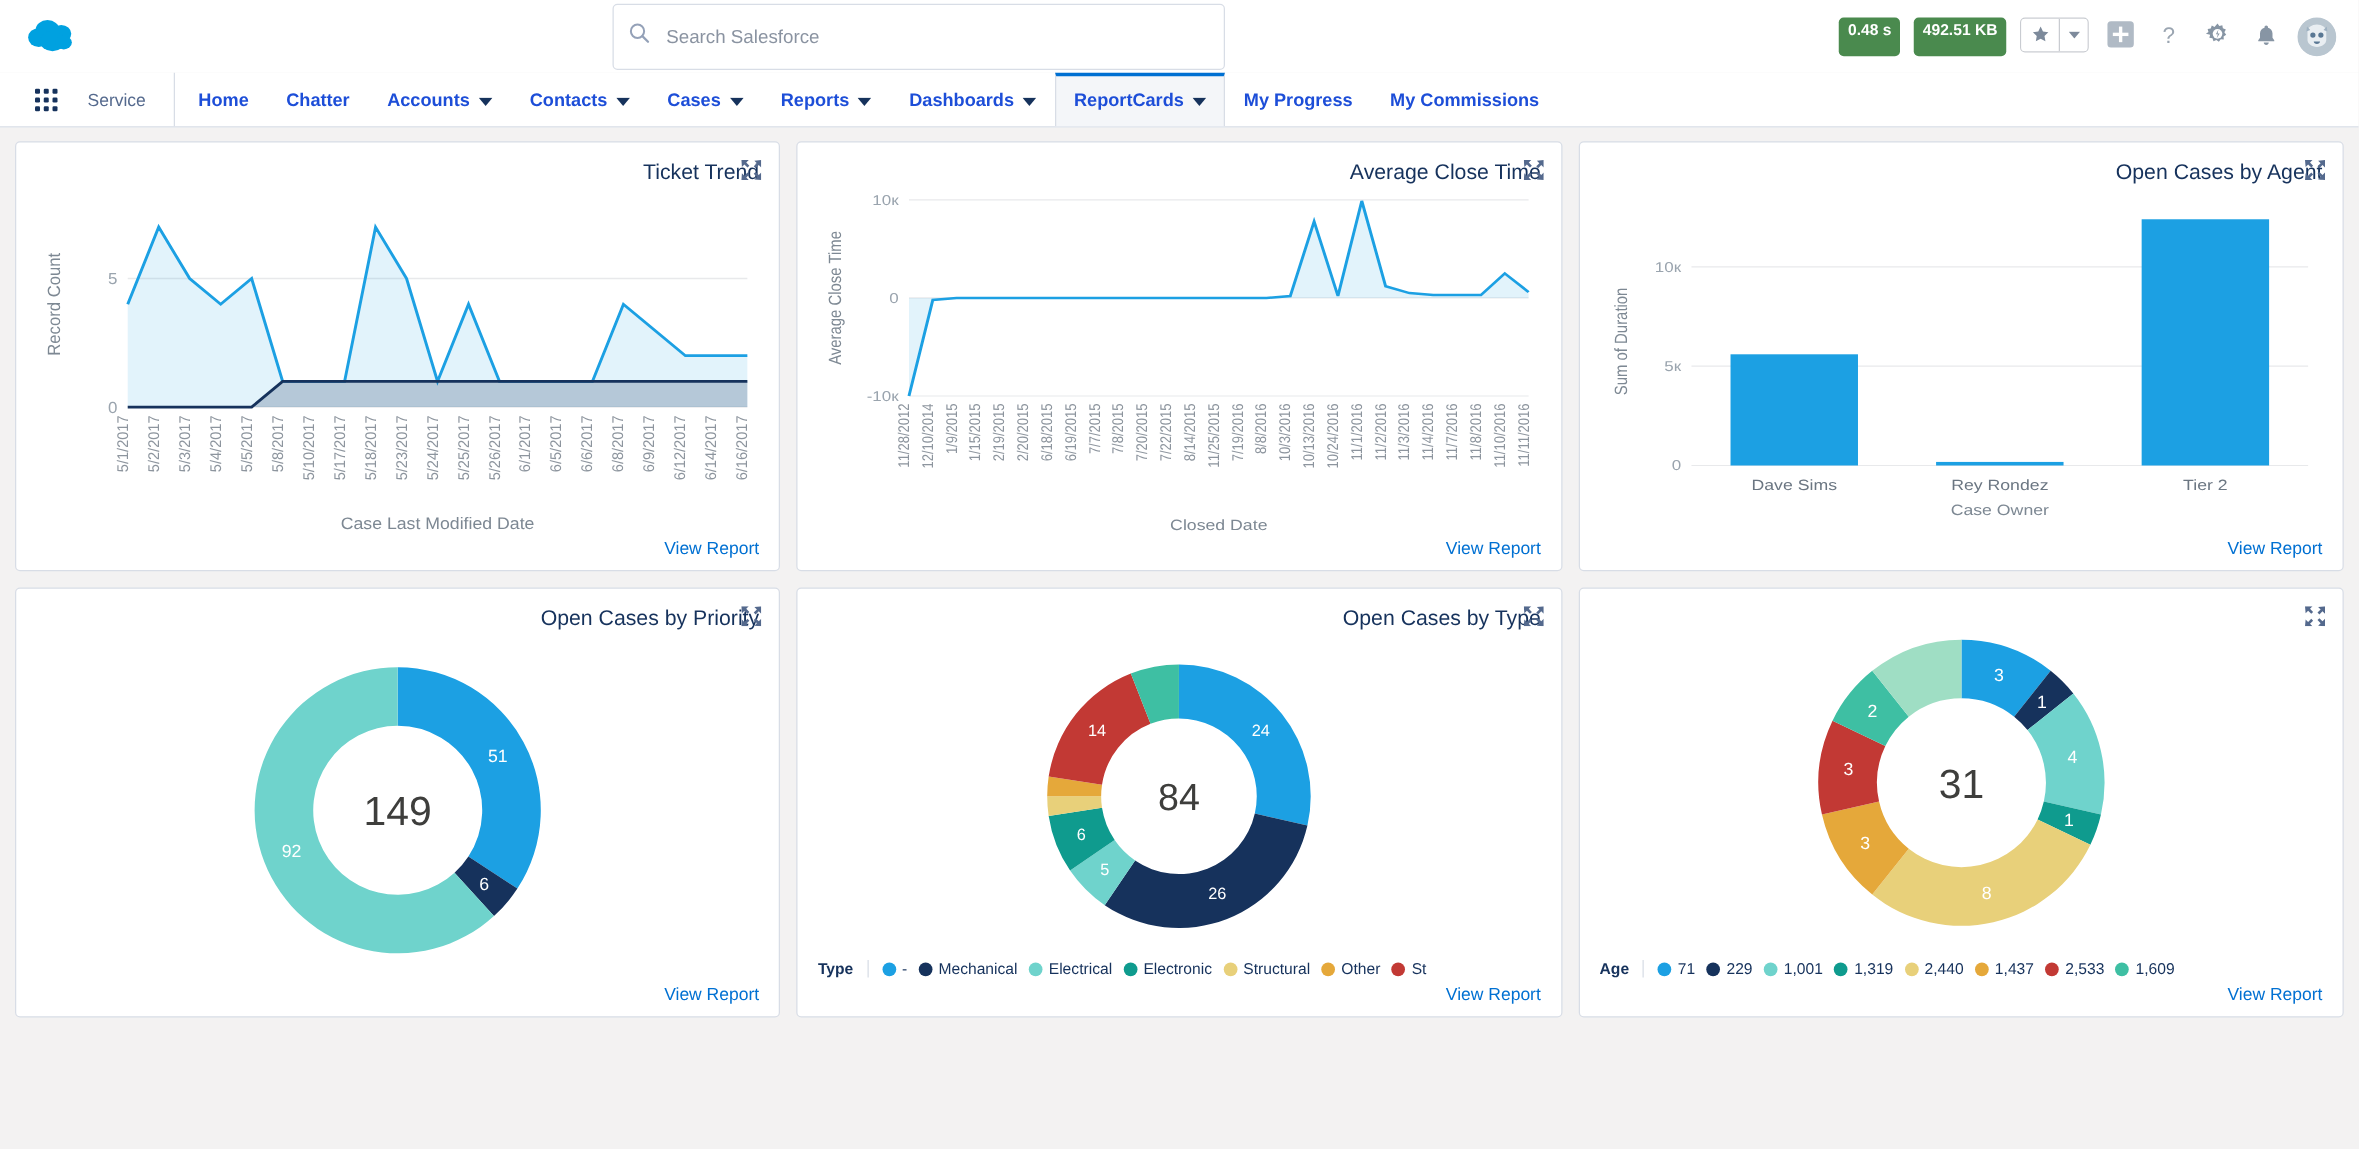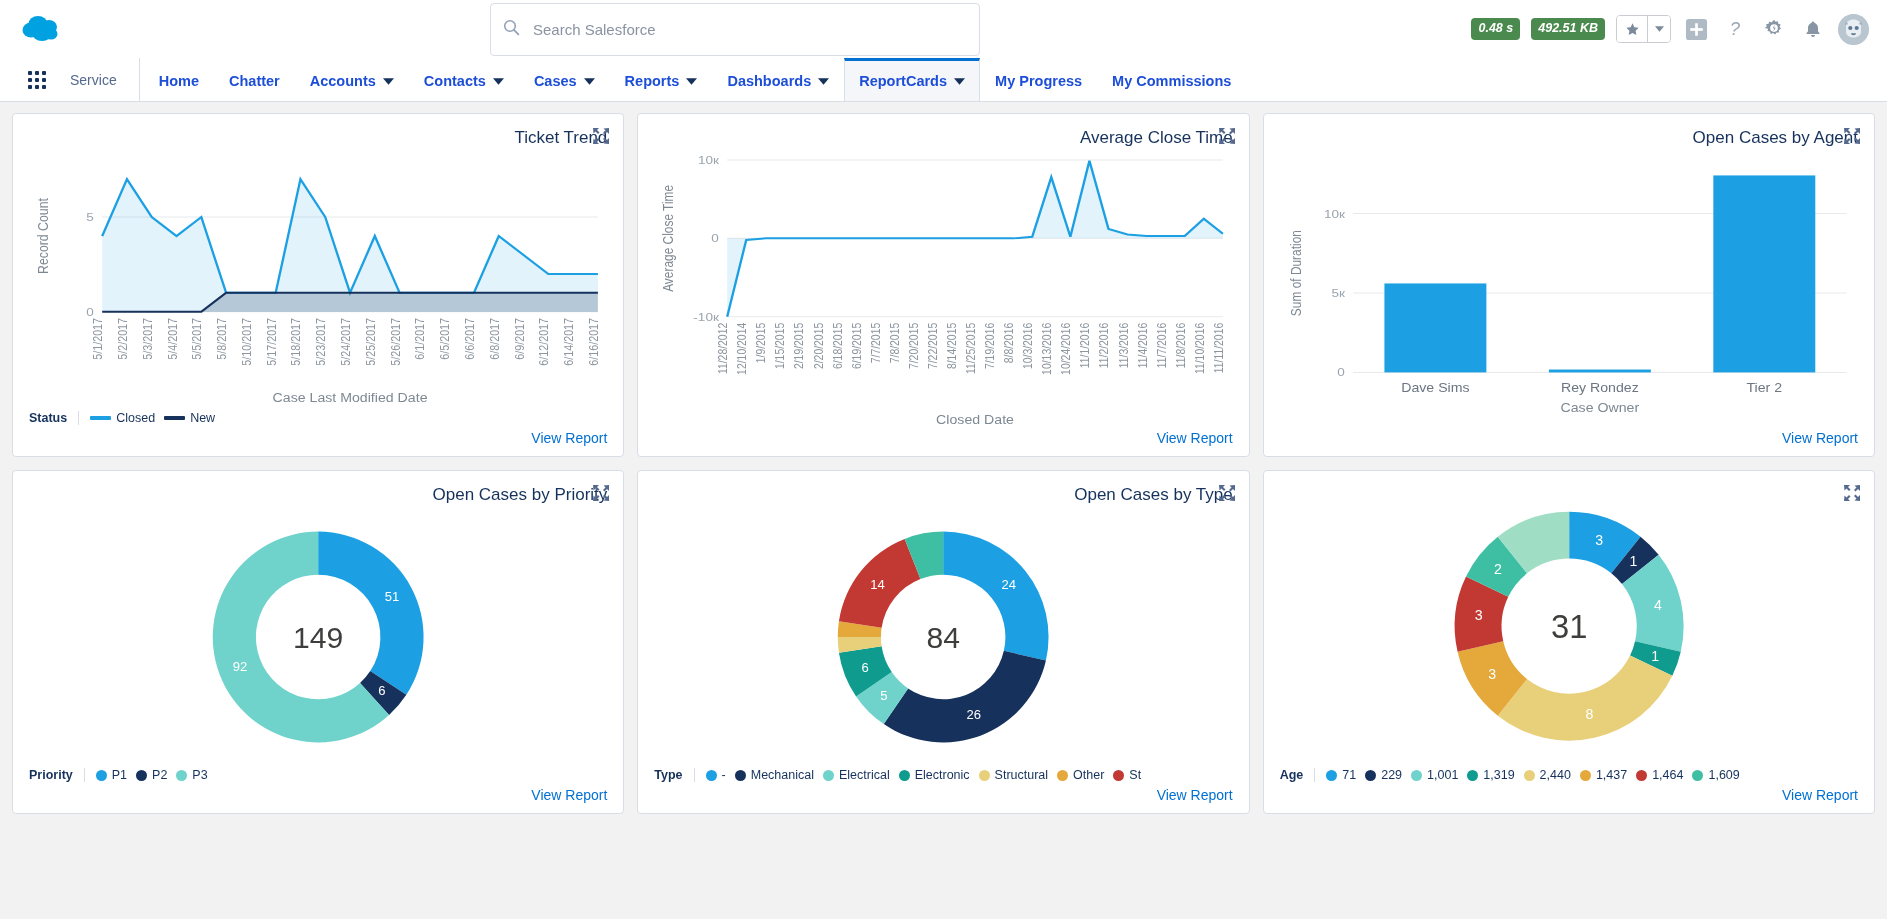--- a/index.html
+++ b/index.html
@@ -38,24 +38,22 @@
     border: none; outline: none; flex: 1;
     font-size: 15px; color: #54698d;
     font-family: "Liberation Sans", sans-serif;
     background: transparent;
   }
   .search-input::placeholder { color: #8a93a1; }
 
   .header-right {
     margin-left: auto;
     display: flex;
-    align-items: center;
     gap: 11px;
     padding-right: 4px;
-    font-style: italic;
   }
   .perf-badge {
     background: #4a8a4e;
     color: #fff;
     font-size: 12.5px;
     font-weight: bold;
     border-radius: 4px;
     padding: 4px 7px;
     white-space: nowrap;
     line-height: 1.1;
@@ -382,31 +380,20 @@
           <text font-size="10.5" fill="#8d959e" text-anchor="end" transform="translate(356,164) rotate(-90)">6/5/2017</text>
           <text font-size="10.5" fill="#8d959e" text-anchor="end" transform="translate(377,164) rotate(-90)">6/6/2017</text>
           <text font-size="10.5" fill="#8d959e" text-anchor="end" transform="translate(398,164) rotate(-90)">6/8/2017</text>
           <text font-size="10.5" fill="#8d959e" text-anchor="end" transform="translate(419,164) rotate(-90)">6/9/2017</text>
           <text font-size="10.5" fill="#8d959e" text-anchor="end" transform="translate(440,164) rotate(-90)">6/12/2017</text>
           <text font-size="10.5" fill="#8d959e" text-anchor="end" transform="translate(461,164) rotate(-90)">6/14/2017</text>
           <text font-size="10.5" fill="#8d959e" text-anchor="end" transform="translate(482,164) rotate(-90)">6/16/2017</text>
           <text x="272" y="246" text-anchor="middle" font-size="12" fill="#7d8893">Case Last Modified Date</text>
         </svg>
     </div>
-    <div class="legend" id="legend-ticket-trend">
-        <span class="legend-title">Status</span>
-        <span class="legend-item">
-          <span class="legend-swatch-line" style="background: rgb(28, 160, 227);"></span>
-          <span>Closed</span>
-        </span>
-        <span class="legend-item">
-          <span class="legend-swatch-line" style="background: rgb(22, 50, 92);"></span>
-          <span>New</span>
-        </span>
-      </div>
     <a class="view-report">View Report</a>
   </div>
 
   <div class="card">
     <h2 class="card-title">Average Close Time</h2>
     <span class="expand-icon">
       <svg width="16" height="16" viewBox="0 0 16 16" fill="#54698d">
         <path d="M0 0h6L4 2l2.5 2.5L5 6 2.5 3.5.5 5.5zM16 0v6l-2-2-2.5 2.5L10 5l2.5-2.5L10.5.5zM0 16h6l-2-2 2.5-2.5L5 10l-2.5 2.5L.5 10.5zM16 16v-6l-2 2-2.5-2.5L10 11l2.5 2.5-2 2z"></path>
       </svg>
     </span>
@@ -493,35 +480,20 @@
       <svg id="svg-open-cases-by-priority" width="100%" height="100%" viewBox="0 0 330 255">
           <path d="M 165 24.5 A 105 105 0 0 1 252.83869587932338 187.0270675962171 L 216.86665851921953 163.4683637234806 A 62 62 0 0 0 165 67.5 Z" fill="#1ca0e3"></path>
           <text x="238.4580977755257" y="93.79914520817832" text-anchor="middle" font-size="13" fill="#fff">51</text>
           <path d="M 252.83869587932338 187.0270675962171 A 105 105 0 0 1 235.64174863377013 207.183610562095 L 206.71227062184522 175.37032242714182 A 62 62 0 0 0 216.86665851921953 163.4683637234806 Z" fill="#16325c"></path>
           <text x="228.52247406244425" y="187.69543605310412" text-anchor="middle" font-size="13" fill="#fff">6</text>
           <path d="M 235.64174863377013 207.183610562095 A 105 105 0 1 1 164.99999999999997 24.5 L 165 67.5 A 62 62 0 1 0 206.71227062184522 175.37032242714182 Z" fill="#6fd3cc"></path>
           <text x="87.11987833117928" y="163.61538890417458" text-anchor="middle" font-size="13" fill="#fff">92</text>
           <text x="165" y="140.5" text-anchor="middle" font-size="30" fill="#3e3e3c">149</text>
         </svg>
     </div>
-    <div class="legend" id="legend-open-cases-by-priority">
-        <span class="legend-title">Priority</span>
-        <span class="legend-item">
-          <span class="legend-swatch-dot" style="background: rgb(28, 160, 227);"></span>
-          <span>P1</span>
-        </span>
-        <span class="legend-item">
-          <span class="legend-swatch-dot" style="background: rgb(22, 50, 92);"></span>
-          <span>P2</span>
-        </span>
-        <span class="legend-item">
-          <span class="legend-swatch-dot" style="background: rgb(111, 211, 204);"></span>
-          <span>P3</span>
-        </span>
-      </div>
     <a class="view-report">View Report</a>
   </div>
 
   <div class="card">
     <h2 class="card-title">Open Cases by Type</h2>
     <span class="expand-icon">
       <svg width="16" height="16" viewBox="0 0 16 16" fill="#54698d">
         <path d="M0 0h6L4 2l2.5 2.5L5 6 2.5 3.5.5 5.5zM16 0v6l-2-2-2.5 2.5L10 5l2.5-2.5L10.5.5zM0 16h6l-2-2 2.5-2.5L5 10l-2.5 2.5L.5 10.5zM16 16v-6l-2 2-2.5-2.5L10 11l2.5 2.5-2 2z"></path>
       </svg>
     </span>
@@ -626,21 +598,21 @@
         <span class="legend-item">
           <span class="legend-swatch-dot" style="background: rgb(232, 208, 122);"></span>
           <span>2,440</span>
         </span>
         <span class="legend-item">
           <span class="legend-swatch-dot" style="background: rgb(229, 168, 58);"></span>
           <span>1,437</span>
         </span>
         <span class="legend-item">
           <span class="legend-swatch-dot" style="background: rgb(194, 57, 52);"></span>
-          <span>1,464</span>
+          <span>2,533</span>
         </span>
         <span class="legend-item">
           <span class="legend-swatch-dot" style="background: rgb(62, 191, 163);"></span>
           <span>1,609</span>
         </span>
       </div>
     <a class="view-report">View Report</a>
   </div>
 </div>
 

